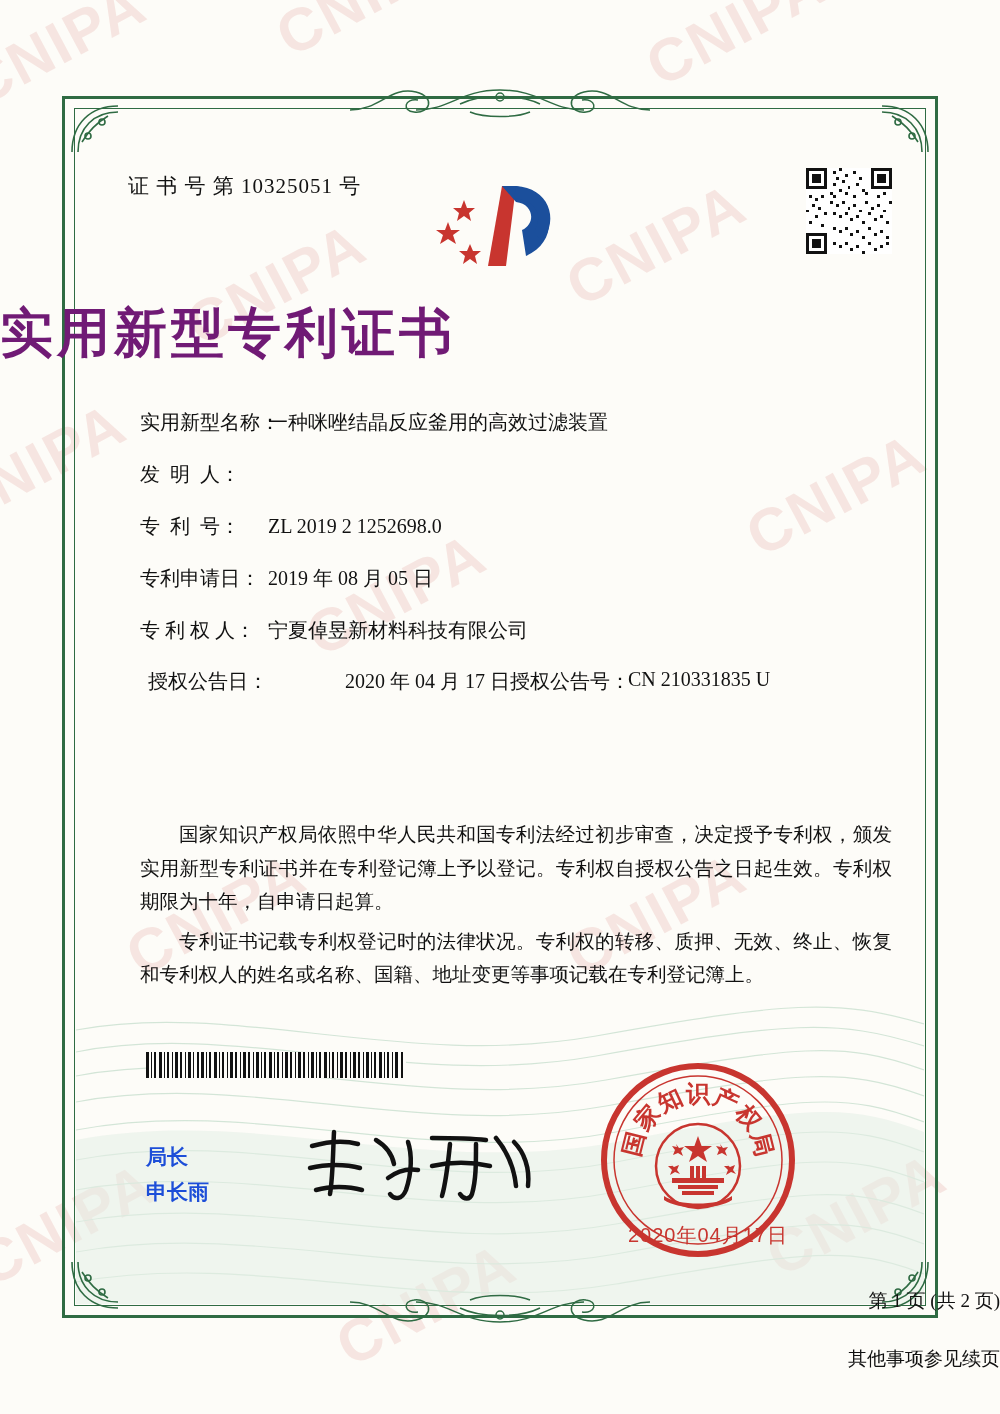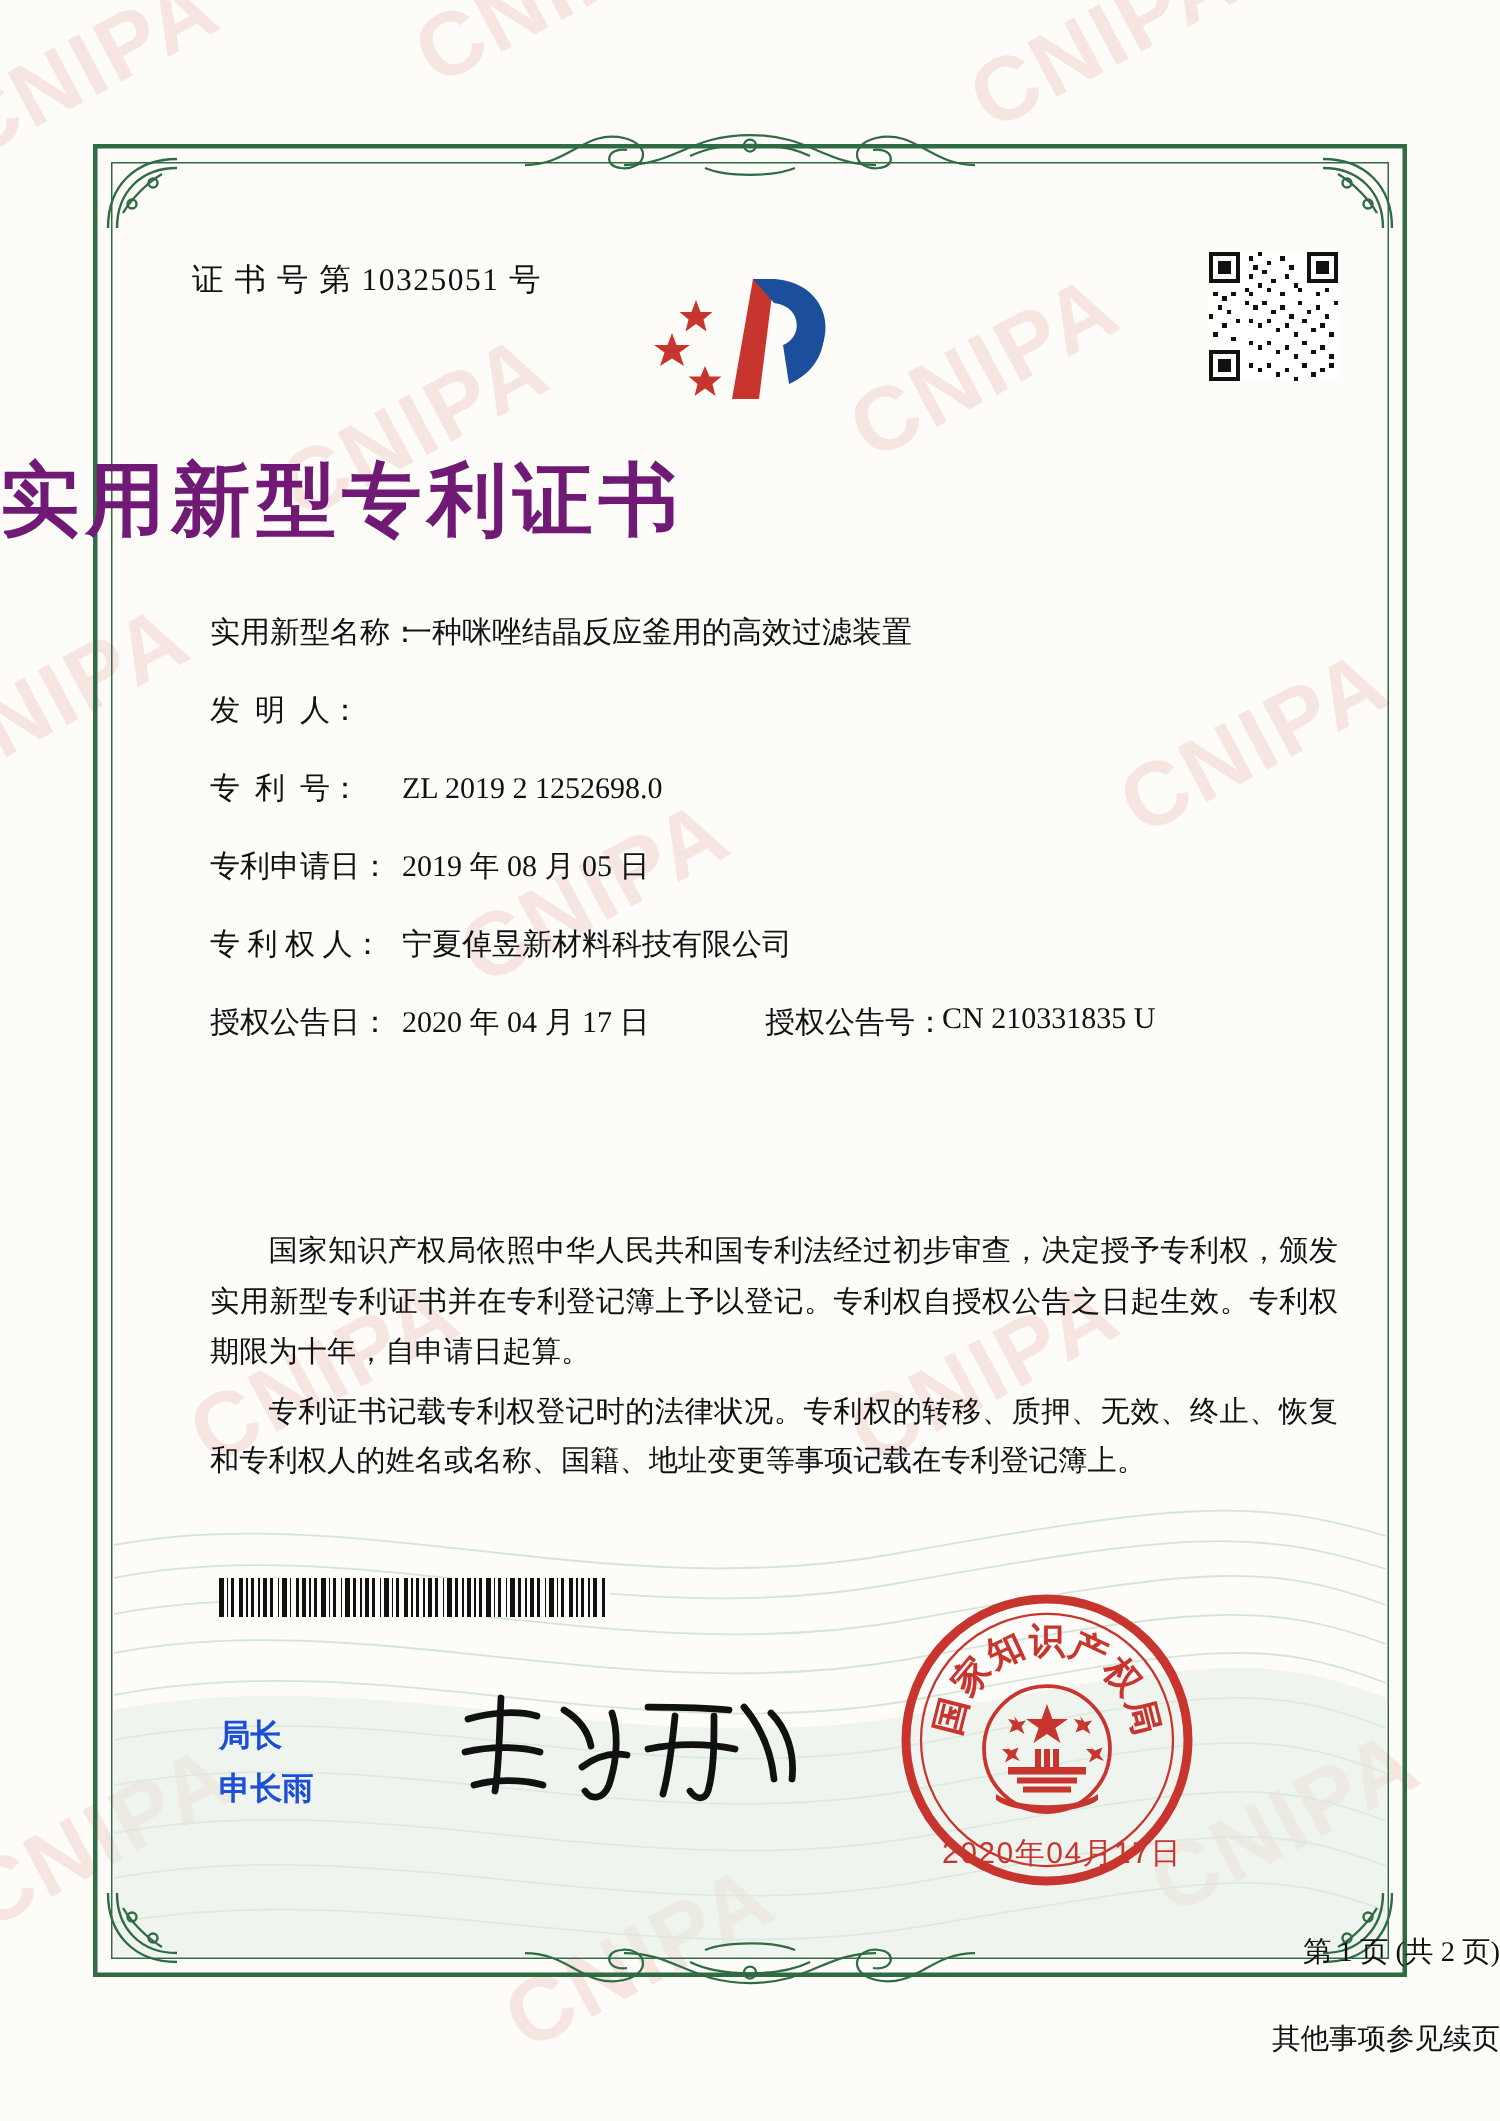--- a/index.html
+++ b/index.html
@@ -165,20 +165,21 @@
   .field-value {
     flex: 1 1 auto;
   }
   .field-value .second-line {
     display: block;
   }
   .pub-row {
     display: flex;
     align-items: flex-start;
     margin-bottom: 10px;
+    text-align: right;
   }
   .pub-left { display: flex; width: 370px; }
   .pub-right { display: flex; }
   .pub-right .field-label { width: 118px; flex: 0 0 118px; }
 
   
   #paragraphs {
     position: absolute;
     left: 140px;
     top: 818px;

